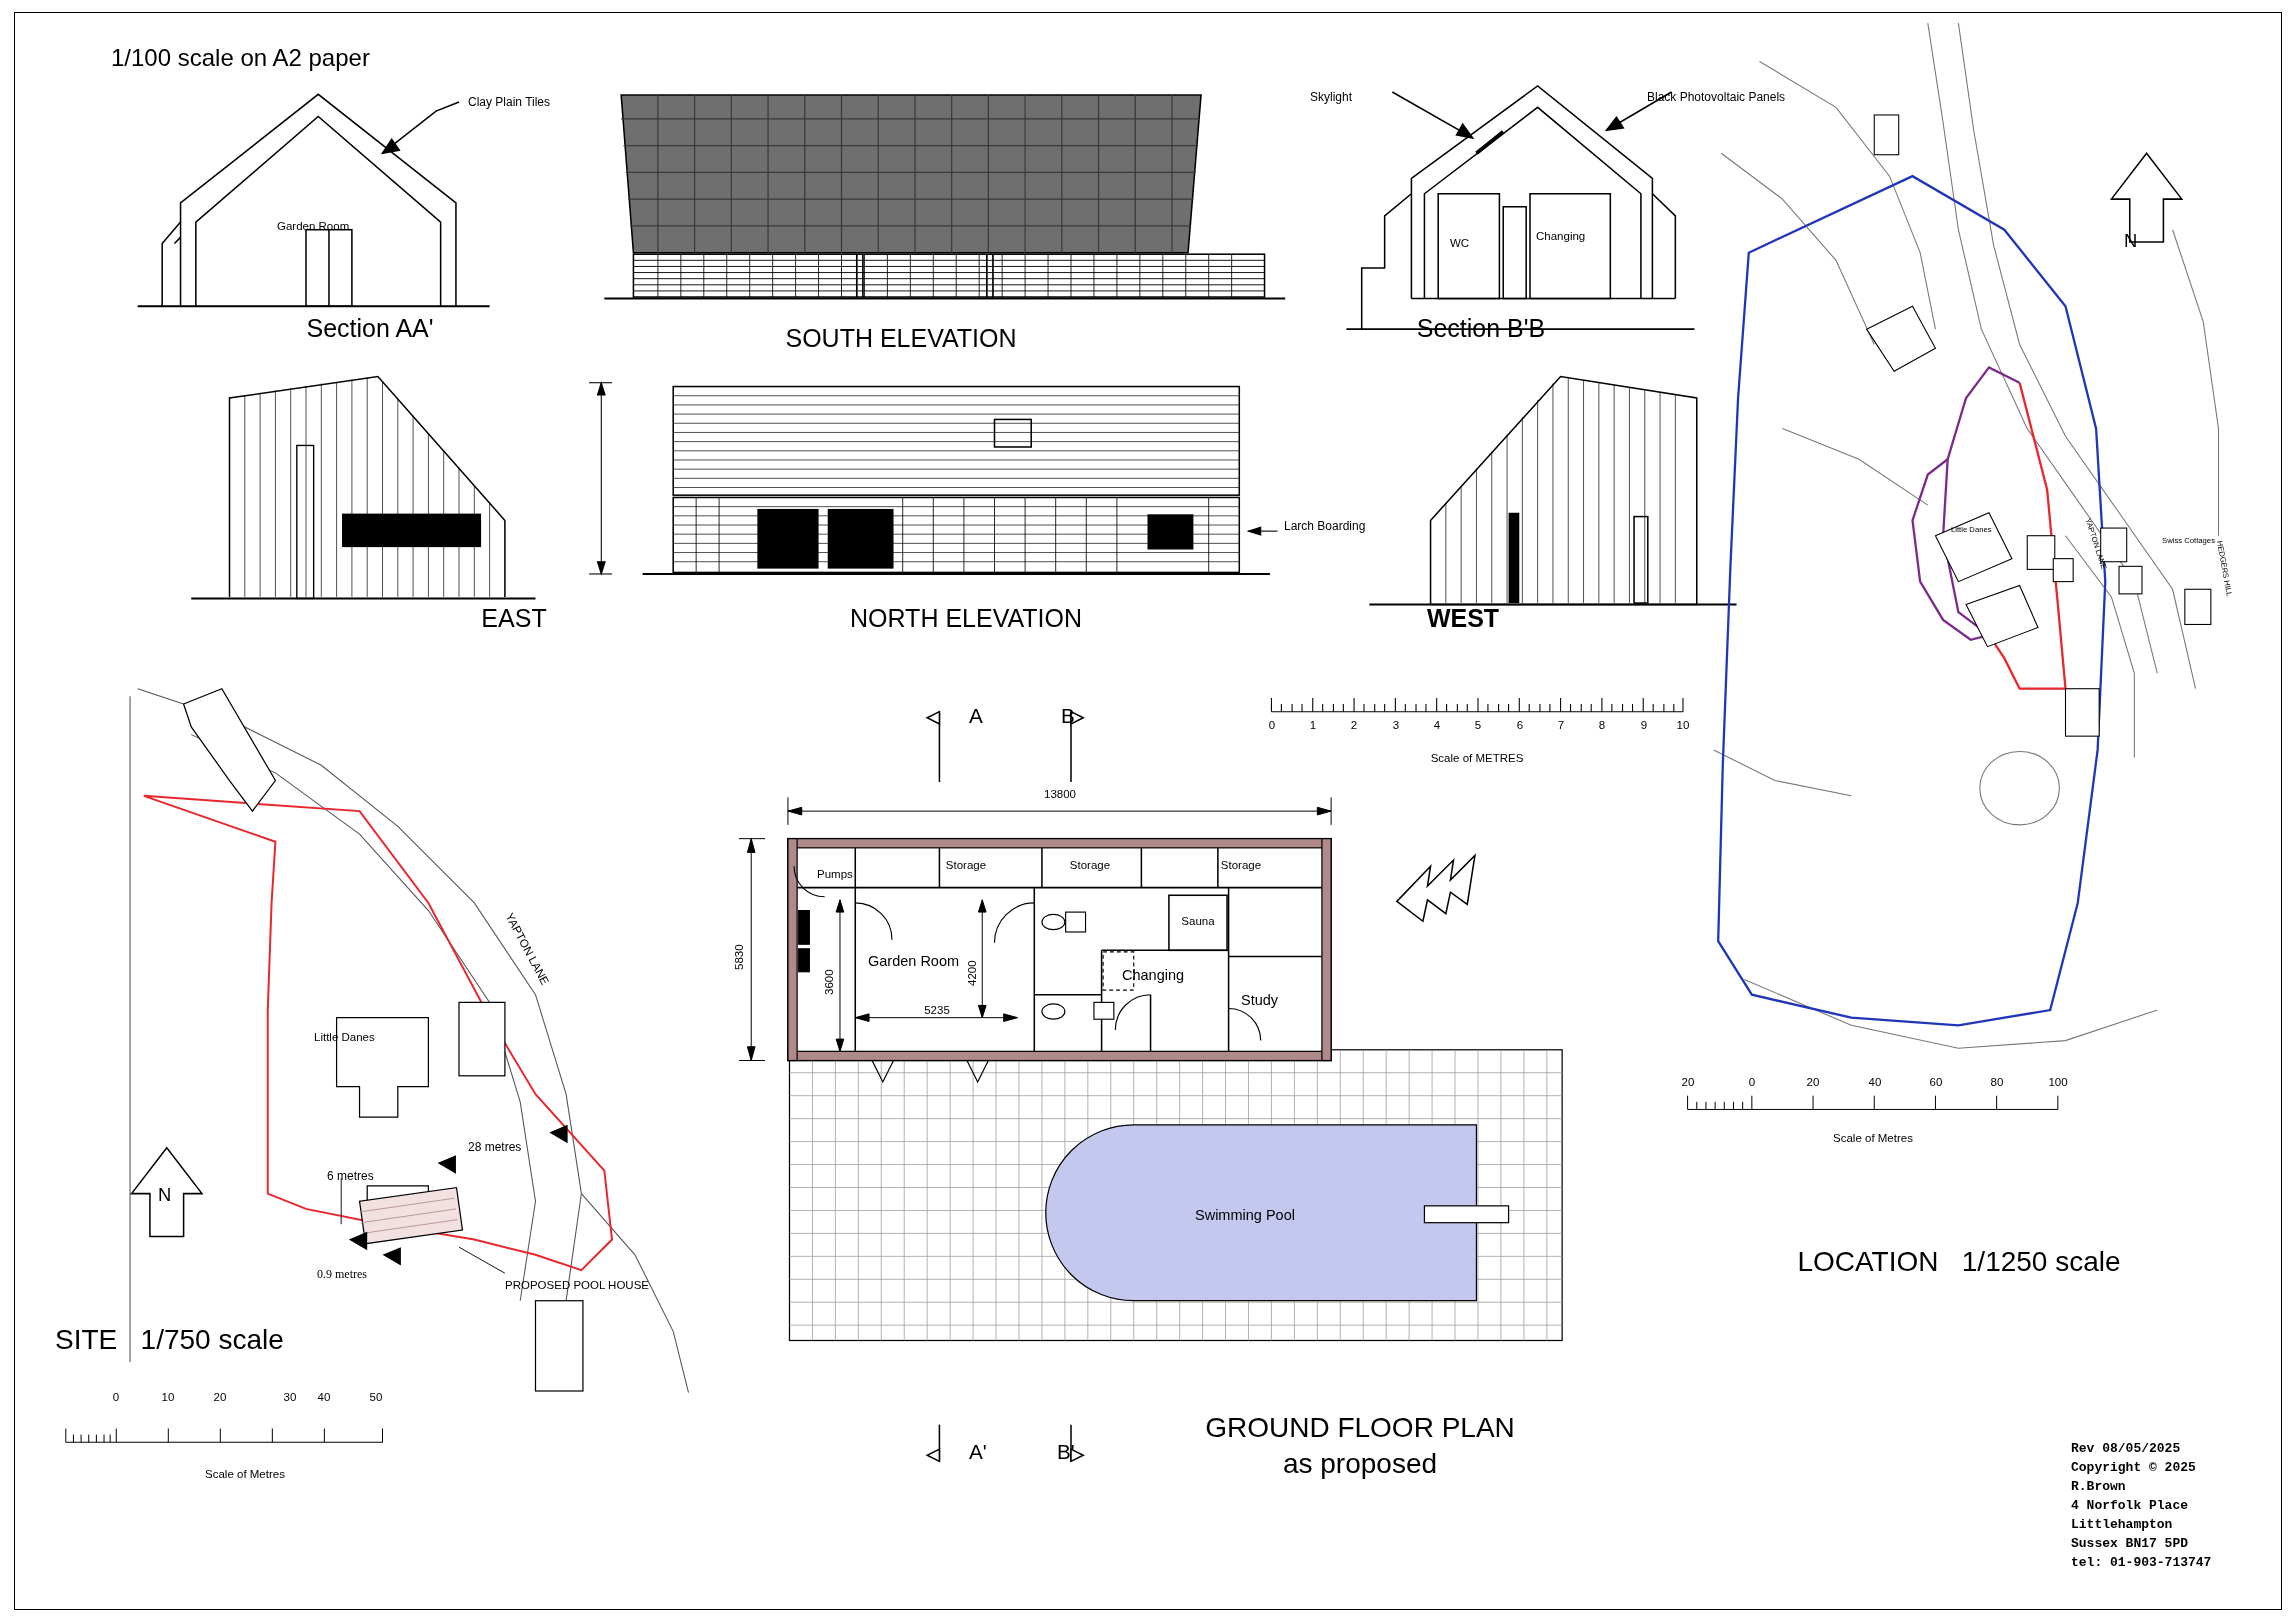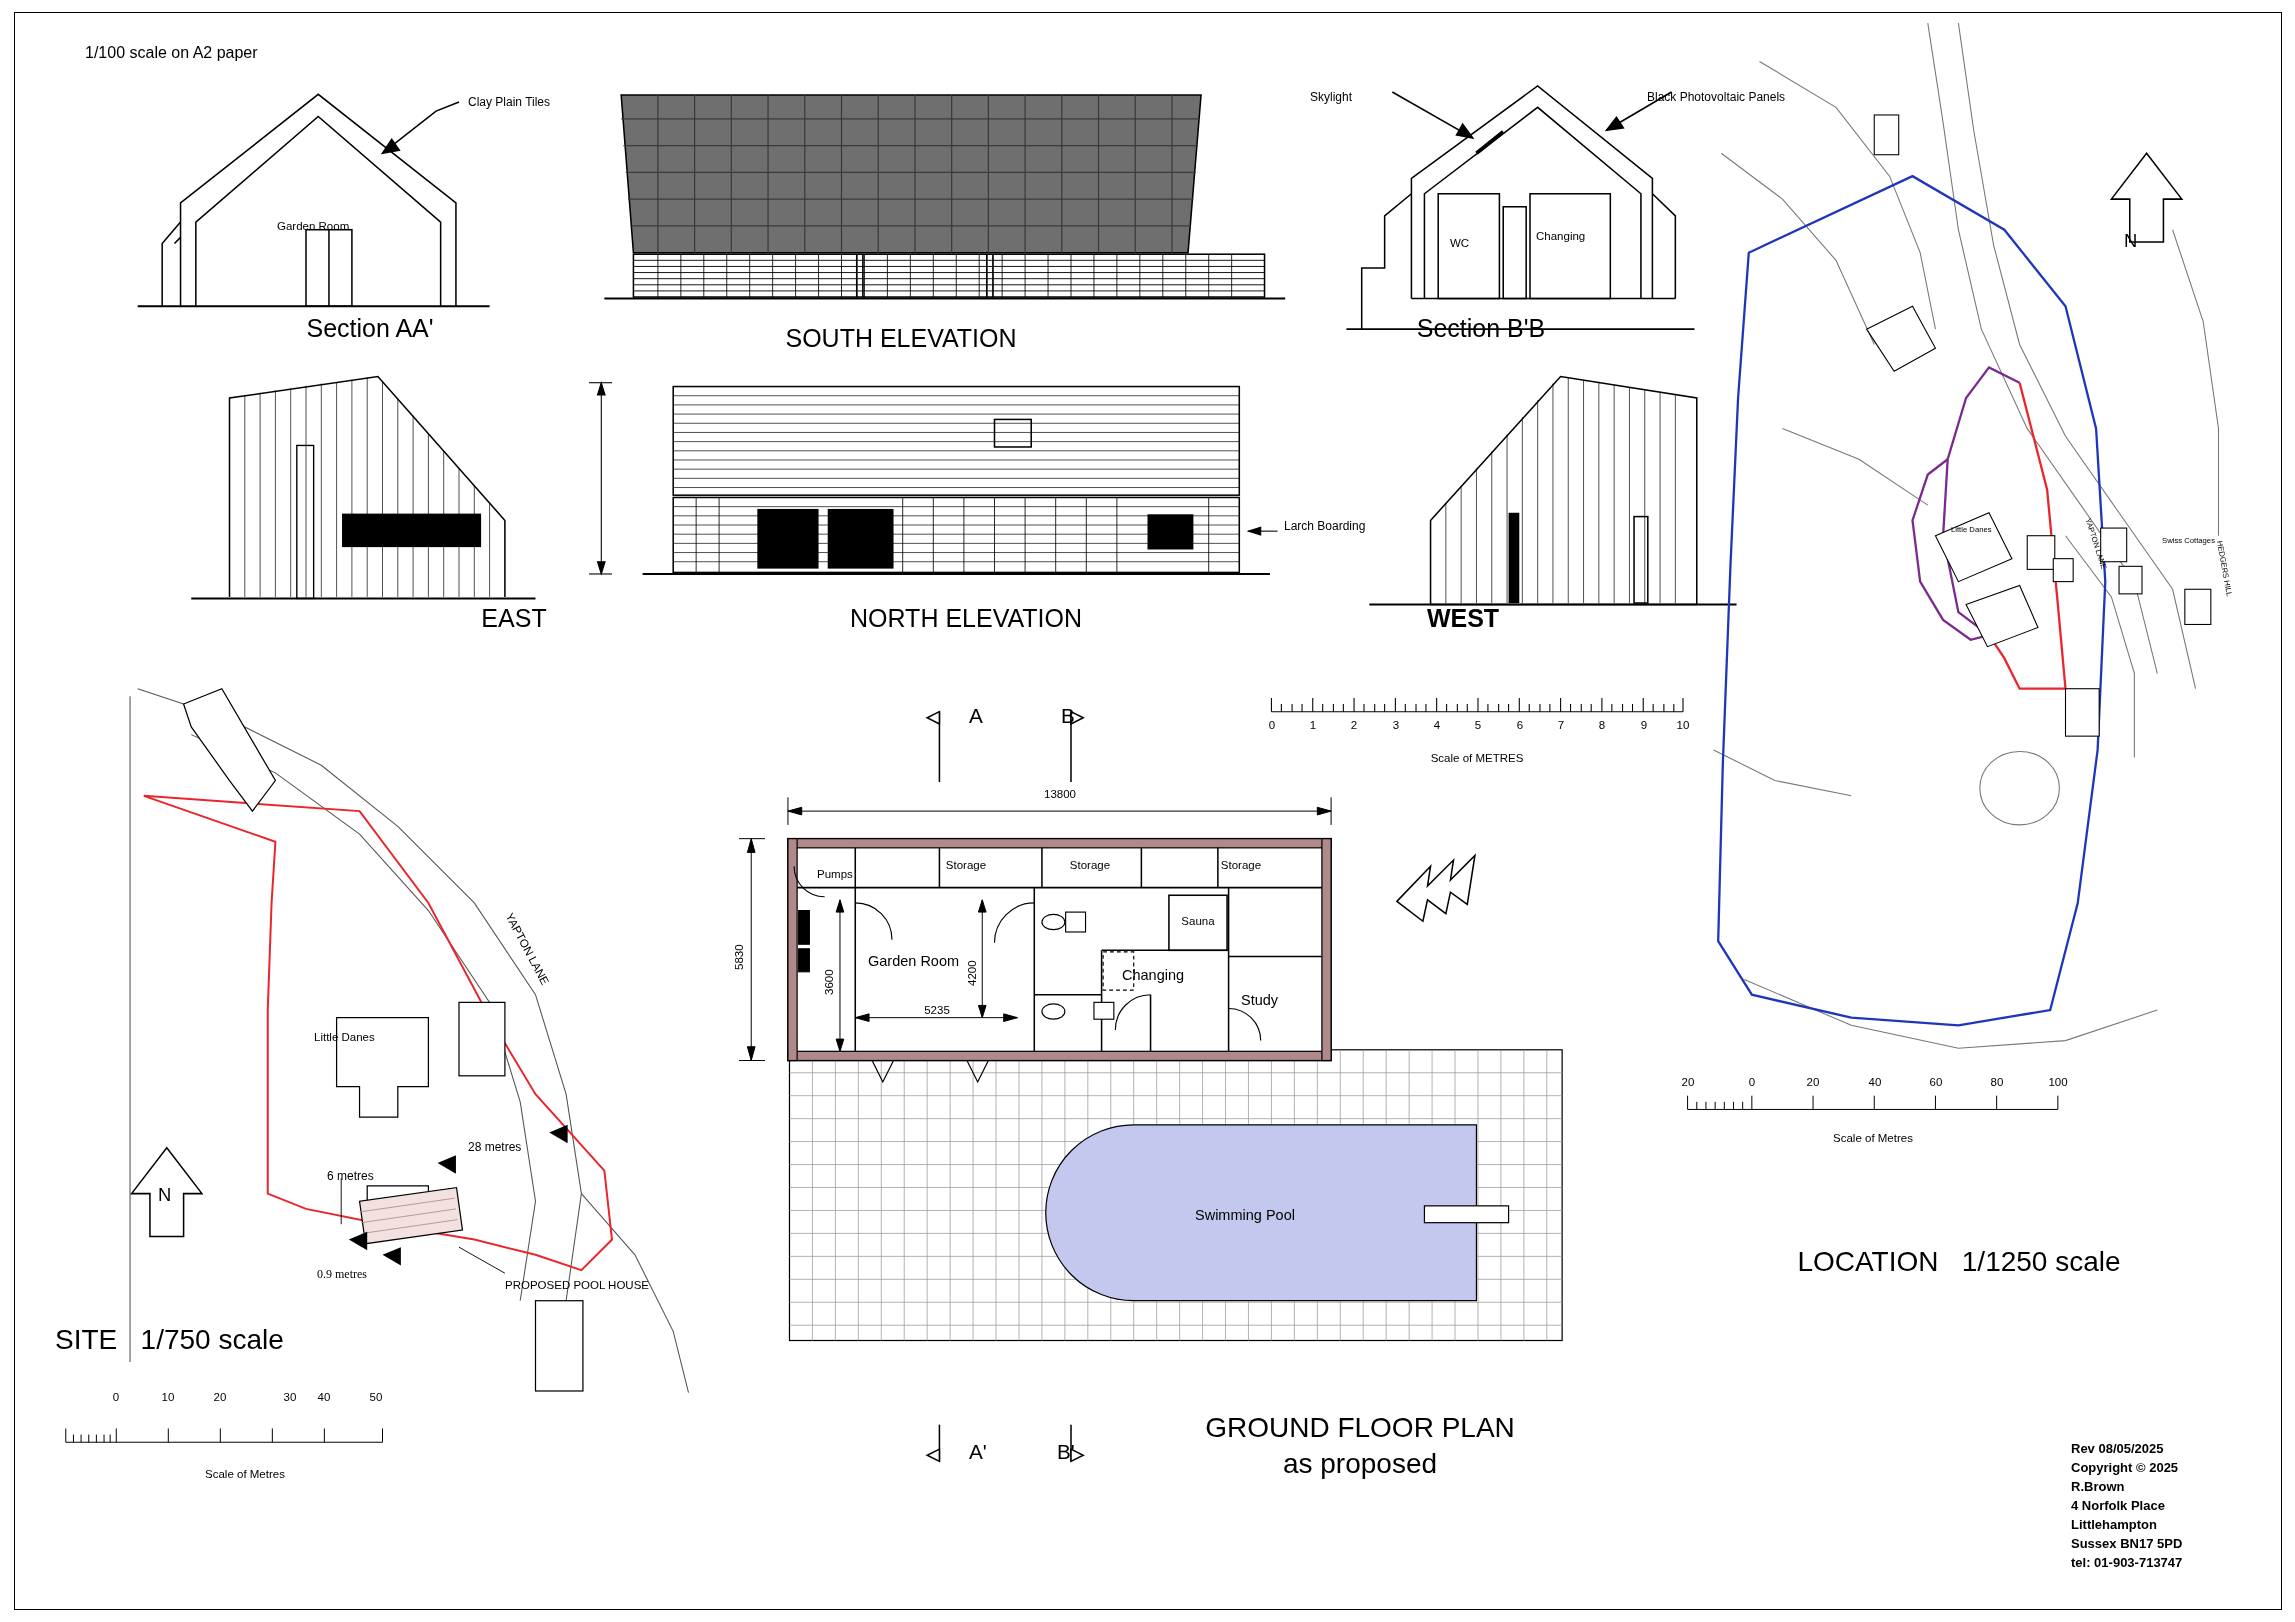--- a/index.html
+++ b/index.html
@@ -8,30 +8,30 @@
   .border{position:absolute;left:13.8px;top:12.2px;width:2268px;height:1598px;border:1.5px solid #000;box-sizing:border-box;}
   .abs{position:absolute;}
   .t{position:absolute;white-space:pre;}
   .ctr{transform:translateX(-50%);}
   svg{position:absolute;left:0;top:0;overflow:visible;}
   .lbl-sm{font-size:11.5px;}
   .lbl-xs{font-size:12px;}
   .lbl-tiny{font-size:7.7px;}
   .title-md{font-size:25px;}
   .title-lg{font-size:28px;}
-  .mono{font-family:Liberation Sans, sans-serif;}
+  .mono{font-family:Liberation Mono, monospace;}
   .bold{font-weight:bold;}
 </style>
 </head>
 <body>
 
 <div class="sheet">
   <div class="border"></div>
 
-  <div class="t" style="left:85px;top:44px;font-size:16px;">1/100 scale on A2 paper</div>
+  <div class="t" style="left:111px;top:44px;font-size:24px;">1/100 scale on A2 paper</div>
 
   <svg width="2295" height="1623" viewBox="0 0 3000 2121">
     <g stroke="#000" fill="none" stroke-width="2">
 
       <path d="M236,400 L236,265 L416,123 L596,265 L596,400"></path>
       <path d="M256,400 L256,290 L416,152 L576,290 L576,400"></path>
 
       <path d="M236,290 L212,318 L212,400"></path>
       <path d="M236,310 L228,318"></path>
 

